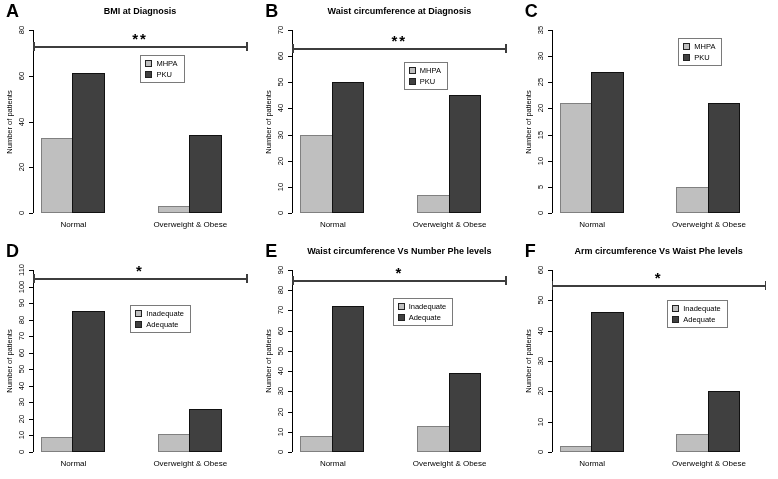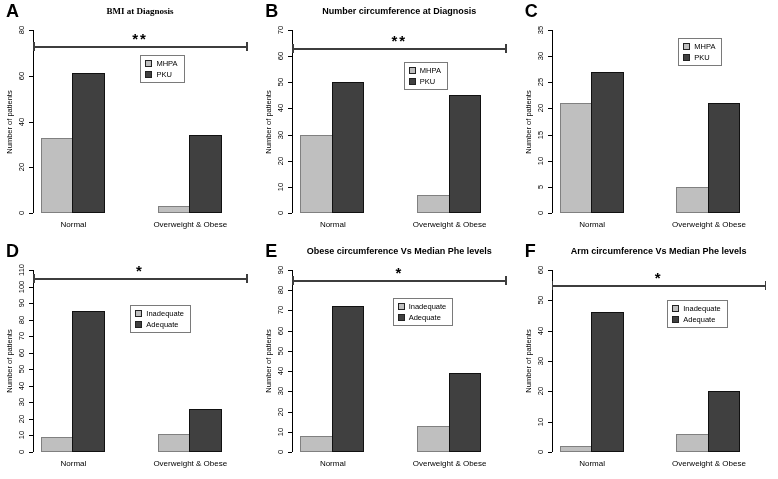--- a/index.html
+++ b/index.html
@@ -57,21 +57,21 @@
     position:absolute;font-size:15px;font-weight:bold;color:#000;
     text-align:center;letter-spacing:2px;line-height:15px;z-index:2;
   }
 </style>
 </head>
 <body>
 
 <div class="figure">
   <div class="panel">
       <div class="panel-label">A</div>
-      <div class="chart-title" style="left: 33px; width: 214px; font-family: Liberation Serif, serif;">BMI at Diagnosis</div>
+      <div class="chart-title" style="left: 33px; width: 214px;">BMI at Diagnosis</div>
       <div class="y-axis-line" style="left: 33px; top: 30px; height: 183px; background: rgb(0, 0, 0);"></div>
       <div class="y-tick" style="left: 29px; top: 213px; background: rgb(0, 0, 0);"></div>
       <div class="y-tick-label" style="left: 21px; top: 213px;">0</div>
       <div class="y-tick" style="left: 29px; top: 167.25px; background: rgb(0, 0, 0);"></div>
       <div class="y-tick-label" style="left: 21px; top: 167.25px;">20</div>
       <div class="y-tick" style="left: 29px; top: 121.5px; background: rgb(0, 0, 0);"></div>
       <div class="y-tick-label" style="left: 21px; top: 121.5px;">40</div>
       <div class="y-tick" style="left: 29px; top: 75.75px; background: rgb(0, 0, 0);"></div>
       <div class="y-tick-label" style="left: 21px; top: 75.75px;">60</div>
       <div class="y-tick" style="left: 29px; top: 30px; background: rgb(0, 0, 0);"></div>
@@ -93,21 +93,21 @@
           <span class="legend-label">PKU</span>
         </div>
       </div>
       <div class="sig-line" style="left: 33px; width: 214px; top: 46.0125px; background: rgb(61, 61, 61);"></div>
       <div class="sig-cap" style="left: 33px; top: 42.0125px; background: rgb(61, 61, 61);"></div>
       <div class="sig-cap" style="left: 246px; top: 42.0125px; background: rgb(61, 61, 61);"></div>
       <div class="sig-label" style="left: 33px; width: 214px; top: 31.0125px;">**</div>
     </div>
   <div class="panel">
       <div class="panel-label">B</div>
-      <div class="chart-title" style="left: 33px; width: 214px;">Number circumference at Diagnosis</div>
+      <div class="chart-title" style="left: 33px; width: 214px;">Waist circumference at Diagnosis</div>
       <div class="y-axis-line" style="left: 33px; top: 30px; height: 183px; background: rgb(0, 0, 0);"></div>
       <div class="y-tick" style="left: 29px; top: 213px; background: rgb(0, 0, 0);"></div>
       <div class="y-tick-label" style="left: 21px; top: 213px;">0</div>
       <div class="y-tick" style="left: 29px; top: 186.857px; background: rgb(0, 0, 0);"></div>
       <div class="y-tick-label" style="left: 21px; top: 186.857px;">10</div>
       <div class="y-tick" style="left: 29px; top: 160.714px; background: rgb(0, 0, 0);"></div>
       <div class="y-tick-label" style="left: 21px; top: 160.714px;">20</div>
       <div class="y-tick" style="left: 29px; top: 134.571px; background: rgb(0, 0, 0);"></div>
       <div class="y-tick-label" style="left: 21px; top: 134.571px;">30</div>
       <div class="y-tick" style="left: 29px; top: 108.429px; background: rgb(0, 0, 0);"></div>
@@ -221,21 +221,21 @@
           <span class="legend-label">Adequate</span>
         </div>
       </div>
       <div class="sig-line" style="left: 33px; width: 214px; top: 38.2727px; background: rgb(61, 61, 61);"></div>
       <div class="sig-cap" style="left: 33px; top: 34.2727px; background: rgb(61, 61, 61);"></div>
       <div class="sig-cap" style="left: 246px; top: 34.2727px; background: rgb(61, 61, 61);"></div>
       <div class="sig-label" style="left: 33px; width: 214px; top: 23.2727px;">*</div>
     </div>
   <div class="panel">
       <div class="panel-label">E</div>
-      <div class="chart-title" style="left: 33px; width: 214px;">Obese circumference Vs Median Phe levels</div>
+      <div class="chart-title" style="left: 33px; width: 214px;">Waist circumference Vs Number Phe levels</div>
       <div class="y-axis-line" style="left: 33px; top: 30px; height: 182px; background: rgb(0, 0, 0);"></div>
       <div class="y-tick" style="left: 29px; top: 212px; background: rgb(0, 0, 0);"></div>
       <div class="y-tick-label" style="left: 21px; top: 212px;">0</div>
       <div class="y-tick" style="left: 29px; top: 191.778px; background: rgb(0, 0, 0);"></div>
       <div class="y-tick-label" style="left: 21px; top: 191.778px;">10</div>
       <div class="y-tick" style="left: 29px; top: 171.556px; background: rgb(0, 0, 0);"></div>
       <div class="y-tick-label" style="left: 21px; top: 171.556px;">20</div>
       <div class="y-tick" style="left: 29px; top: 151.333px; background: rgb(0, 0, 0);"></div>
       <div class="y-tick-label" style="left: 21px; top: 151.333px;">30</div>
       <div class="y-tick" style="left: 29px; top: 131.111px; background: rgb(0, 0, 0);"></div>
@@ -267,21 +267,21 @@
           <span class="legend-label">Adequate</span>
         </div>
       </div>
       <div class="sig-line" style="left: 33px; width: 214px; top: 40.1111px; background: rgb(61, 61, 61);"></div>
       <div class="sig-cap" style="left: 33px; top: 36.1111px; background: rgb(61, 61, 61);"></div>
       <div class="sig-cap" style="left: 246px; top: 36.1111px; background: rgb(61, 61, 61);"></div>
       <div class="sig-label" style="left: 33px; width: 214px; top: 25.1111px;">*</div>
     </div>
   <div class="panel">
       <div class="panel-label">F</div>
-      <div class="chart-title" style="left: 33px; width: 214px;">Arm circumference Vs Median Phe levels</div>
+      <div class="chart-title" style="left: 33px; width: 214px;">Arm circumference Vs Waist Phe levels</div>
       <div class="y-axis-line" style="left: 33px; top: 30px; height: 182px; background: rgb(0, 0, 0);"></div>
       <div class="y-tick" style="left: 29px; top: 212px; background: rgb(0, 0, 0);"></div>
       <div class="y-tick-label" style="left: 21px; top: 212px;">0</div>
       <div class="y-tick" style="left: 29px; top: 181.667px; background: rgb(0, 0, 0);"></div>
       <div class="y-tick-label" style="left: 21px; top: 181.667px;">10</div>
       <div class="y-tick" style="left: 29px; top: 151.333px; background: rgb(0, 0, 0);"></div>
       <div class="y-tick-label" style="left: 21px; top: 151.333px;">20</div>
       <div class="y-tick" style="left: 29px; top: 121px; background: rgb(0, 0, 0);"></div>
       <div class="y-tick-label" style="left: 21px; top: 121px;">30</div>
       <div class="y-tick" style="left: 29px; top: 90.6667px; background: rgb(0, 0, 0);"></div>

